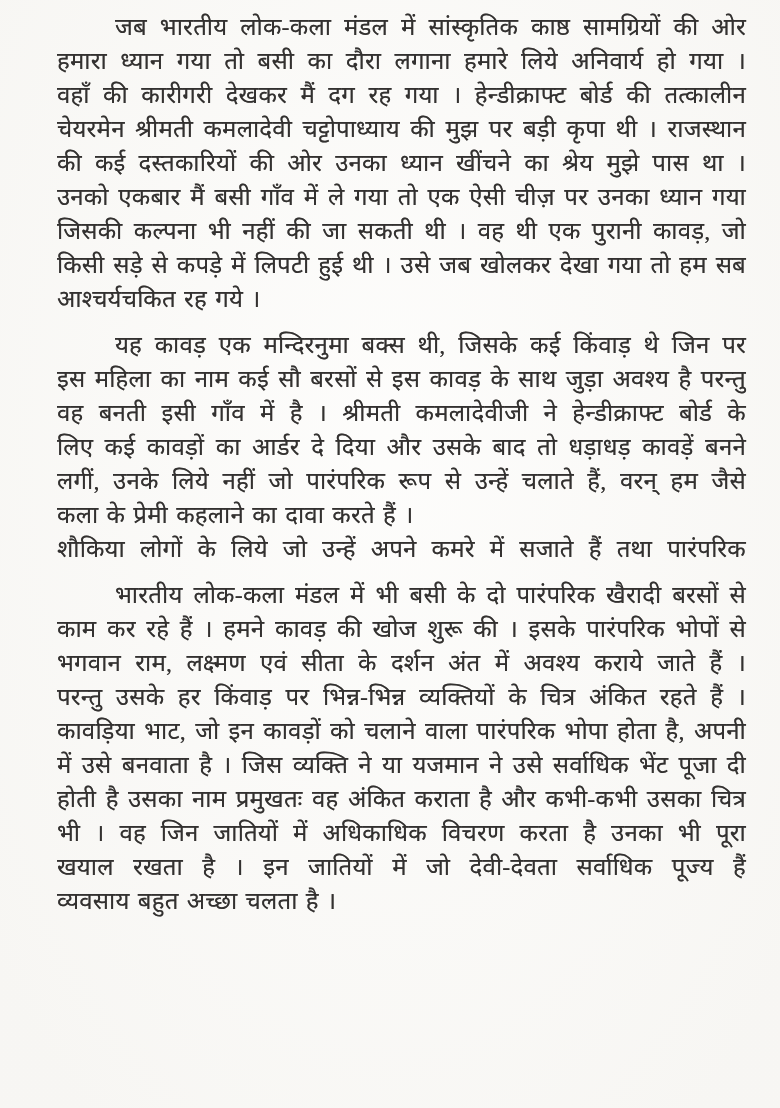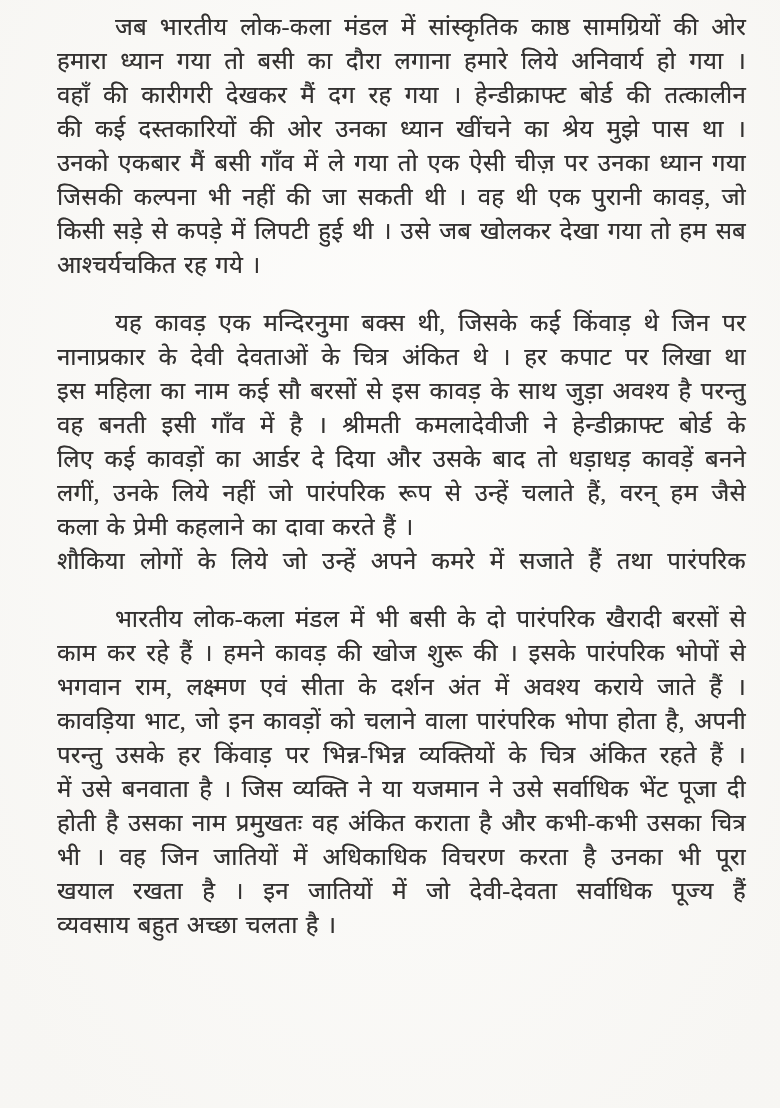--- a/index.html
+++ b/index.html
@@ -21,21 +21,21 @@
     background:
       radial-gradient(ellipse at 50% 40%, rgba(255,255,255,0.55), rgba(0,0,0,0.015) 90%),
       #fbfaf7;
     color: #333130;
     font-family: Liberation Serif, serif;
   }
   .paragraph {
     margin: 0;
   }
   .paragraph + .paragraph {
-    margin-top: 24px;
+    margin-top: 12px;
   }
   .line {
     font-size: 24px;
     line-height: 34px;
     height: 34px;
     white-space: normal;
     text-align: justify;
     text-align-last: justify;
     word-spacing: 2px;
     letter-spacing: 0.2px;
@@ -51,42 +51,42 @@
 </style>
 </head>
 <body>
 
 <div class="page">
   <div>
       <div class="paragraph">
         <div class="line first">जब भारतीय लोक-कला मंडल में सांस्कृतिक काष्ठ सामग्रियों की ओर</div>
         <div class="line">हमारा ध्यान गया तो बसी का दौरा लगाना हमारे लिये अनिवार्य हो गया ।</div>
         <div class="line">वहाँ की कारीगरी देखकर मैं दग रह गया ।  हेन्डीक्राफ्ट बोर्ड की तत्कालीन</div>
+        <div class="line">चेयरमेन श्रीमती कमलादेवी चट्टोपाध्याय की मुझ पर बड़ी कृपा थी ।  राजस्थान</div>
         <div class="line">की कई दस्तकारियों की ओर उनका ध्यान खींचने का श्रेय मुझे पास था ।</div>
         <div class="line">उनको एकबार मैं बसी गाँव में ले गया तो एक ऐसी चीज़ पर उनका ध्यान गया</div>
         <div class="line">जिसकी कल्पना भी नहीं की जा सकती थी ।  वह थी एक पुरानी कावड़, जो</div>
         <div class="line">किसी सड़े से कपड़े में लिपटी हुई थी ।  उसे जब खोलकर देखा गया तो हम सब</div>
         <div class="line last">आश्चर्यचकित रह गये ।</div>
       </div>
       <div class="paragraph">
         <div class="line first">यह कावड़ एक मन्दिरनुमा बक्स थी, जिसके कई किंवाड़ थे जिन पर</div>
-        <div class="line">नानाप्रकार के देवी देवताओं के चित्र अंकित थे ।  हर कपाट पर लिखा था</div>
         <div class="line">इस महिला का नाम कई सौ बरसों से इस कावड़ के साथ जुड़ा अवश्य है परन्तु</div>
         <div class="line">वह बनती इसी गाँव में है ।  श्रीमती कमलादेवीजी ने हेन्डीक्राफ्ट बोर्ड के</div>
         <div class="line">लिए कई कावड़ों का आर्डर दे दिया और उसके बाद तो धड़ाधड़ कावड़ें बनने</div>
         <div class="line">लगीं, उनके लिये नहीं जो पारंपरिक रूप से उन्हें चलाते हैं, वरन् हम जैसे</div>
         <div class="line last">कला के प्रेमी कहलाने का दावा करते हैं ।</div>
         <div class="line">शौकिया लोगों के लिये जो उन्हें अपने कमरे में सजाते हैं तथा पारंपरिक</div>
       </div>
       <div class="paragraph">
         <div class="line first">भारतीय लोक-कला मंडल में भी बसी के दो पारंपरिक खैरादी बरसों से</div>
         <div class="line">काम कर रहे हैं ।  हमने कावड़ की खोज शुरू की ।  इसके पारंपरिक भोपों से</div>
         <div class="line">भगवान राम, लक्ष्मण एवं सीता के दर्शन अंत में अवश्य कराये जाते हैं ।</div>
+        <div class="line">परन्तु उसके हर किंवाड़ पर भिन्न-भिन्न व्यक्तियों के चित्र अंकित रहते हैं ।</div>
         <div class="line">कावड़िया भाट, जो इन कावड़ों को चलाने वाला पारंपरिक भोपा होता है, अपनी</div>
-        <div class="line">परन्तु उसके हर किंवाड़ पर भिन्न-भिन्न व्यक्तियों के चित्र अंकित रहते हैं ।</div>
         <div class="line">में उसे बनवाता है ।  जिस व्यक्ति ने या यजमान ने उसे सर्वाधिक भेंट पूजा दी</div>
         <div class="line">होती है उसका नाम प्रमुखतः वह अंकित कराता है और कभी-कभी उसका चित्र</div>
         <div class="line">भी ।  वह जिन जातियों में अधिकाधिक विचरण करता है उनका भी पूरा</div>
         <div class="line">खयाल रखता है ।  इन जातियों में जो देवी-देवता सर्वाधिक पूज्य हैं</div>
         <div class="line last">व्यवसाय बहुत अच्छा चलता है ।</div>
       </div>
     </div>
 </div>
 
 </body></html>

